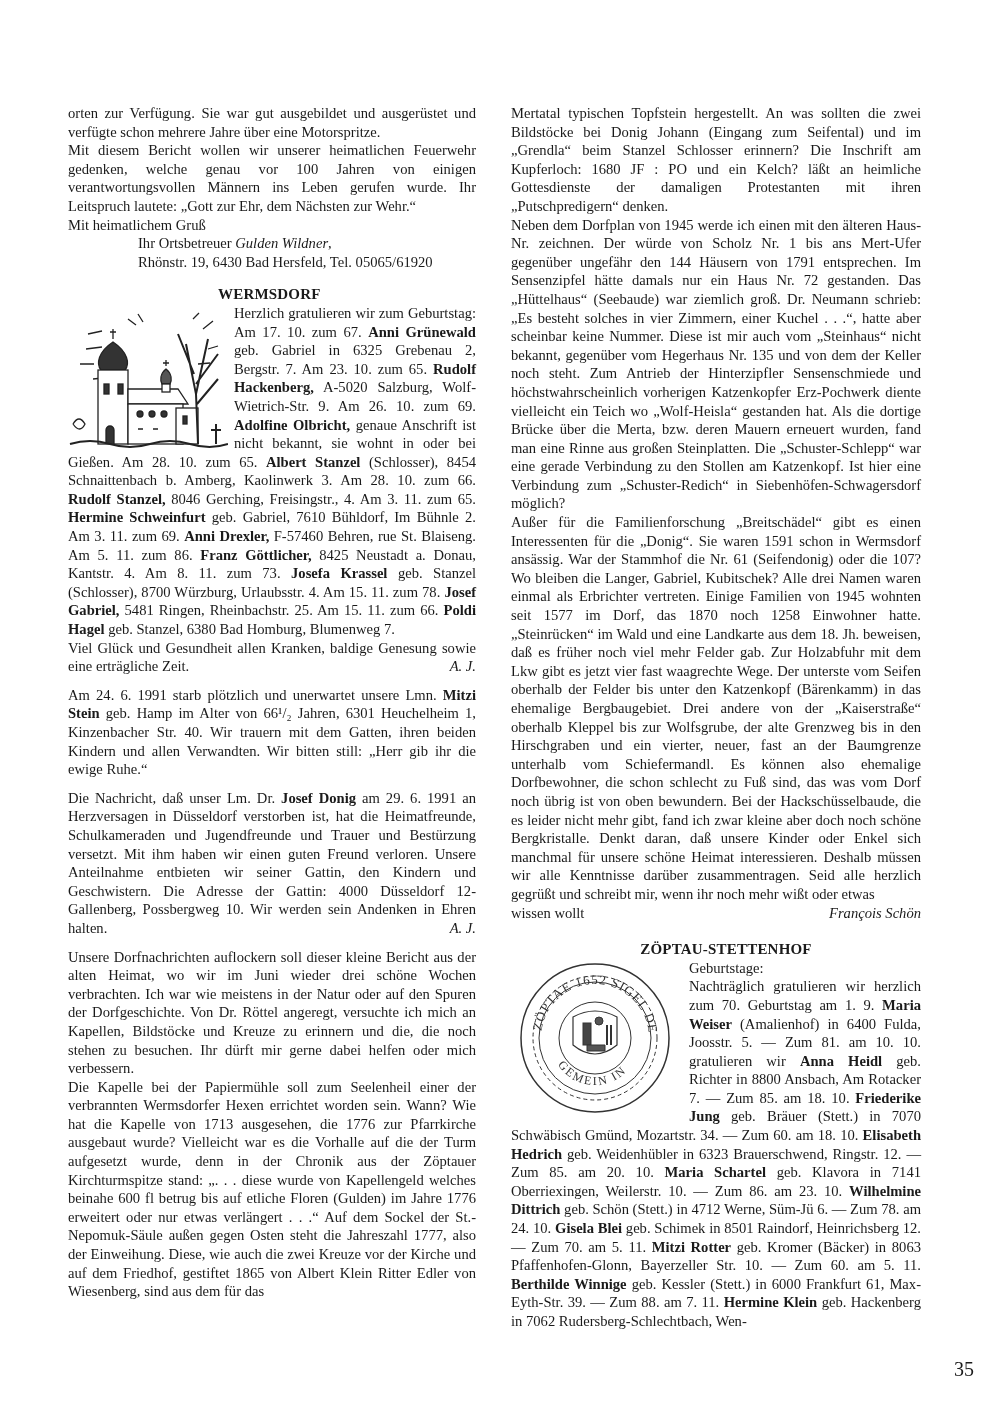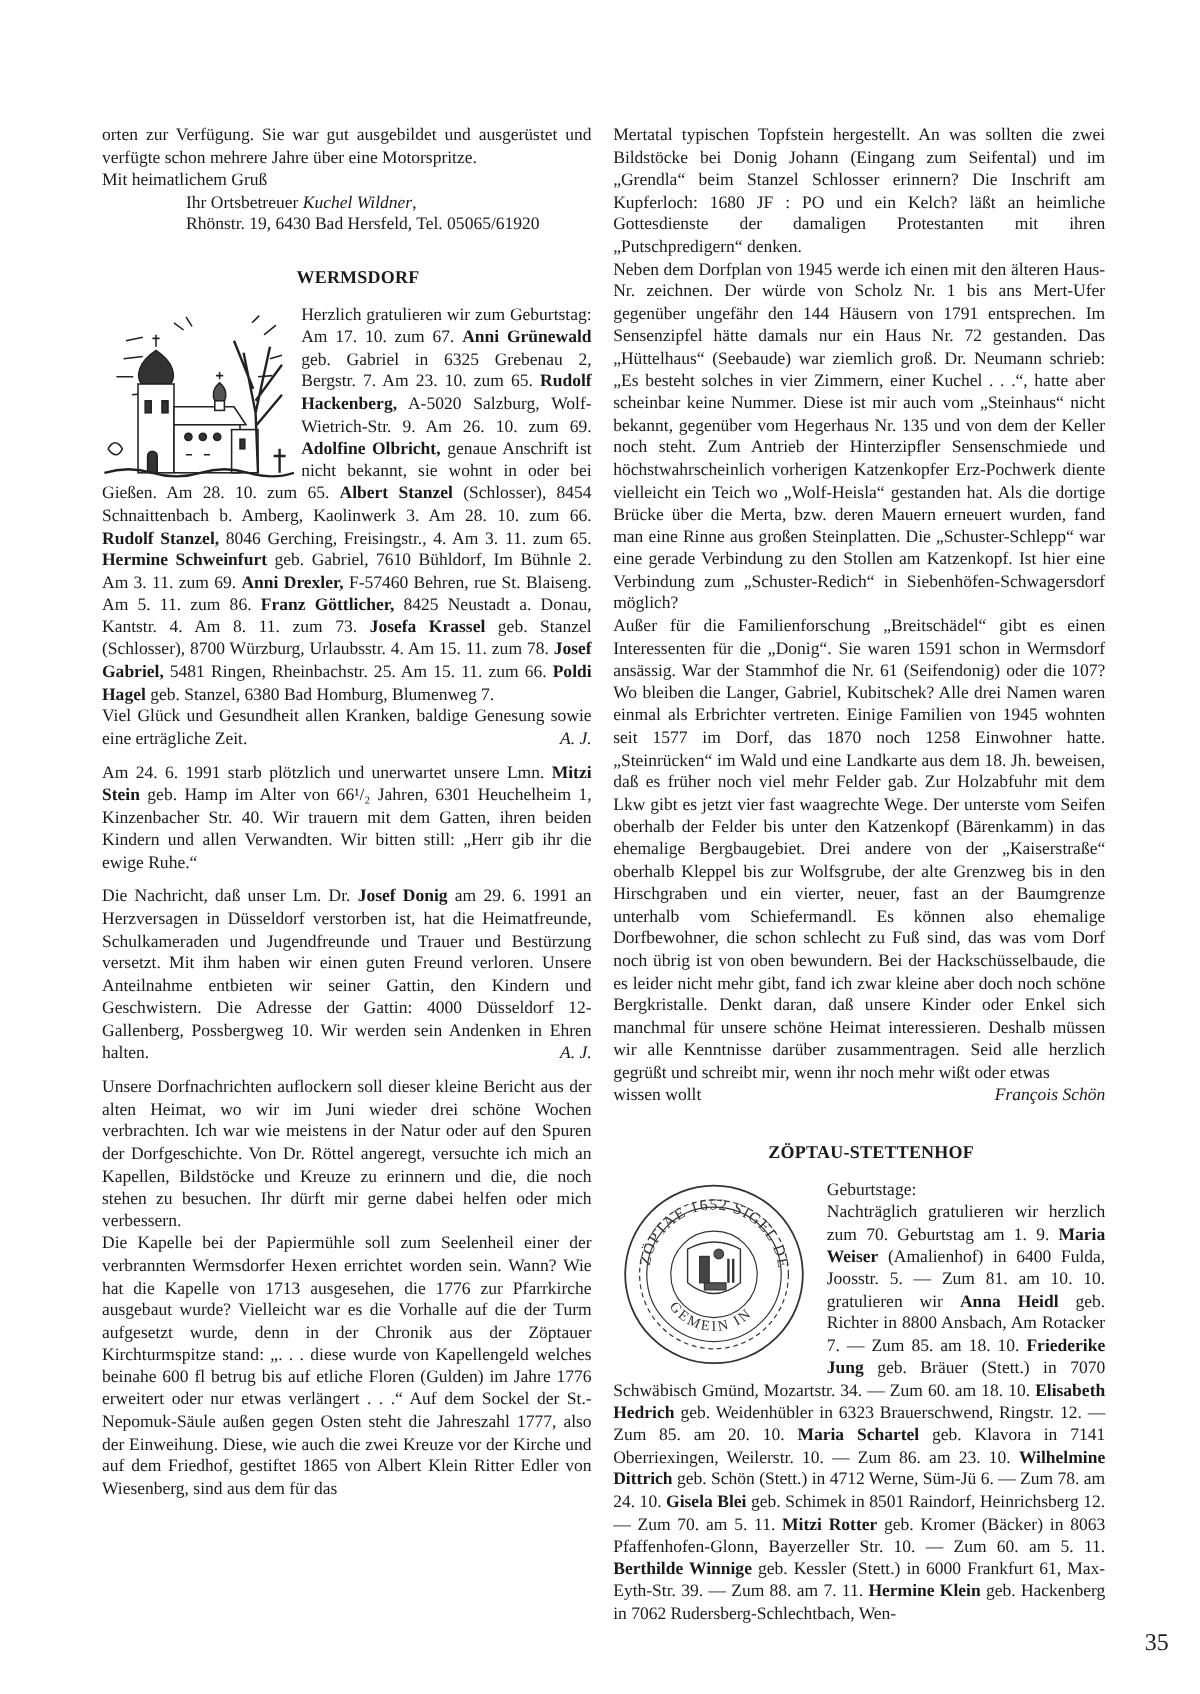--- a/index.html
+++ b/index.html
@@ -1,39 +1,40 @@
 <!DOCTYPE html>
 <html><head>
 <meta charset="utf-8">
 <style>
   html, body { margin:0; padding:0; background:#ffffff; }
   body { width:1000px; height:1412px; position:relative; overflow:hidden;
          font-family:"Liberation Serif", "DejaVu Serif", serif; color:#1a1a1a; }
   .col { position:absolute; top:104px; width:408px; font-size:14.6px; line-height:18.6px; }
-  .col.left { left:85px; }
+  .col.left { left:68px; }
   .col.right { left:511px; width:410px; }
   p { margin:0; text-align:justify; }
   .gap { height:10px; }
   .indent { padding-left:70px; text-align:left; }
   .sig-row { display:flex; justify-content:space-between;align-items:flex-end; }
   .sig { font-style:italic; }
-  .heading { font-weight:bold; font-size:15px; text-align:center; letter-spacing:0.2px; margin:12px; }
+  .heading { font-weight:bold; font-size:15px; text-align:center; letter-spacing:0.2px; margin:0; }
   .float-img { float:left; margin:0 6px 0 0; }
   b { font-weight:bold; }
   i { font-style:italic; }
   .pageno { position:absolute; left:954px; top:1358px; font-size:20px; }
 </style>
 </head>
 <body>
 
 <div class="col left">
   <p>orten zur Verfügung. Sie war gut ausgebildet und ausgerüstet und verfügte schon mehrere Jahre über eine Motorspritze.</p>
+  <p>Mit diesem Bericht wollen wir unserer heimatlichen Feuerwehr gedenken, welche genau vor 100 Jahren von einigen verantwortungsvollen Männern ins Leben gerufen wurde. Ihr Leitspruch lautete: „Gott zur Ehr, dem Nächsten zur Wehr.“</p>
   <p>Mit heimatlichem Gruß</p>
   <p class="indent">
-    <span>Ihr Ortsbetreuer </span><i>Kuchel Wildner</i><span>,</span><br>
+    <span>Ihr Ortsbetreuer </span><i>Gulden Wildner</i><span>,</span><br>
     <span>Rhönstr. 19, 6430 Bad Hersfeld, Tel. 05065/61920</span>
   </p>
 
   <div style="height:14px"></div>
   <div>
     <p class="heading" style="padding-left:150px;text-align:left;">WERMSDORF</p>
     <div class="float-img" style="width:160px;height:148px;margin-top:0px;">
       <svg width="160" height="148" viewBox="0 0 160 148">
         <g stroke="#222" fill="none" stroke-width="1.3">
 

